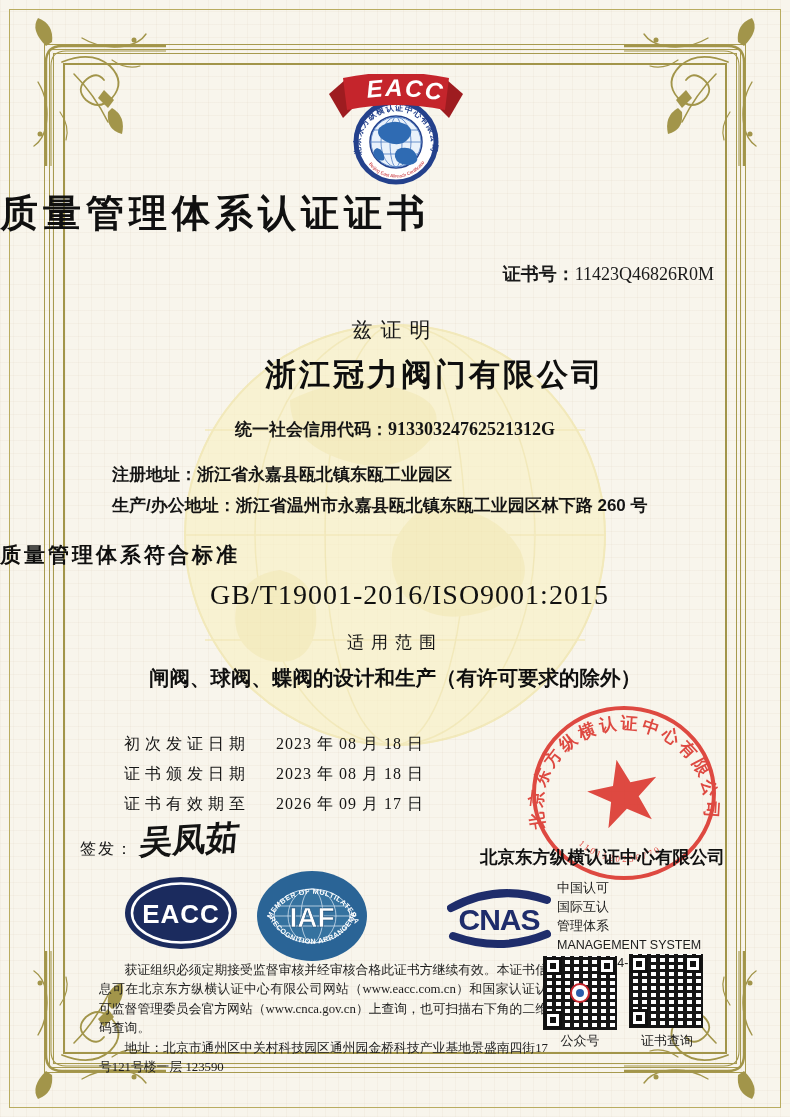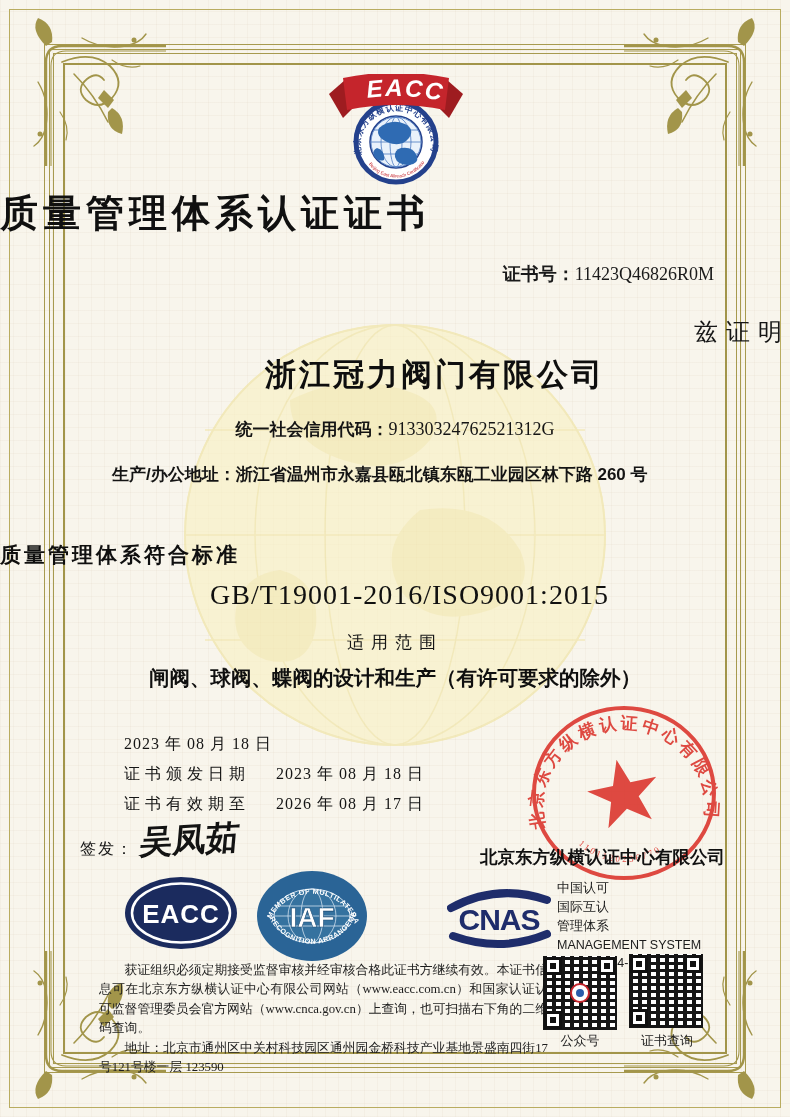--- a/index.html
+++ b/index.html
@@ -25,25 +25,25 @@
   
   .watermark { position:absolute; left:170px; top:310px; opacity:.6; }
   
   .sans { font-family:"Liberation Sans","DejaVu Sans",sans-serif; }
   .abs { position:absolute; }
   .emblem { left:323px; top:74px; }
   .title { left:0; top:188px; width:100%; text-align:left; font-size:38px; font-weight:900;
            letter-spacing:5px; color:#101010; font-family:"Liberation Sans","DejaVu Sans",sans-serif; }
   .certno { left:0; top:262px; width:100%; text-align:right; padding-right:76px; font-size:18px; color:#1a1a1a; }
   .certno b { font-weight:600; }
-  .certify { left:0; top:316px; width:100%; text-align:right; font-size:24px; letter-spacing:8px; color:#161616; }
+  .certify { left:0; top:316px; width:100%; text-align:center; font-size:21px; letter-spacing:8px; color:#161616; }
   .company { left:0; top:354px; width:100%; text-align:center; font-size:31px; font-weight:900; letter-spacing:3px; color:#0e0e0e;margin-left:40px; }
   .credit { left:0; top:418px; width:100%; text-align:center; font-size:17px; color:#141414; }
   .credit .lbl { font-weight:700; font-family:"Liberation Sans","DejaVu Sans",sans-serif; }
-  .credit .val { font-size:18px; font-family:"Liberation Serif","DejaVu Serif",serif; }
+  .credit .val { font-size:18px; font-family:"Liberation Serif","DejaVu Serif",serif;font-weight:bold; }
   .addr { left:112px; top:459px; font-size:17px; font-weight:700; color:#141414; line-height:31px;
           font-family:"Liberation Sans","DejaVu Sans",sans-serif; }
   .std-head { left:0; top:541px; width:100%; text-align:left; font-size:21px; font-weight:900; letter-spacing:3px; color:#0f0f0f; }
   .std-code { left:0; top:579px; width:100%; text-align:center; font-size:28px; letter-spacing:1px; color:#101010;padding-left:29px; }
   .scope-head { left:0; top:631px; width:100%; text-align:center; font-size:17px; letter-spacing:7px; color:#161616; }
   .scope-text { left:0; top:664px; width:100%; text-align:center; font-size:20.5px; font-weight:800; color:#0f0f0f; }
   .dates { left:124px; top:729px; font-size:16px; color:#151515; }
   .dates .row { display:flex; line-height:30px; }
   .dates .dl { width:152px; letter-spacing:5px; }
   .dates .dv { letter-spacing:1px; }
@@ -222,39 +222,41 @@
     <b>证书号：</b><span>11423Q46826R0M</span>
   </div>
 
   <div class="abs certify">兹证明</div>
   <div class="abs company">浙江冠力阀门有限公司</div>
   <div class="abs credit">
     <span class="lbl">统一社会信用代码：</span><span class="val">91330324762521312G</span>
   </div>
 
   <div class="abs addr">
+    <div>注册地址：浙江省永嘉县瓯北镇东瓯工业园区</div>
     <div>生产/办公地址：浙江省温州市永嘉县瓯北镇东瓯工业园区林下路 260 号</div>
   </div>
 
   <div class="abs std-head sans">质量管理体系符合标准</div>
   <div class="abs std-code">GB/T19001-2016/ISO9001:2015</div>
   <div class="abs scope-head">适用范围</div>
   <div class="abs scope-text sans">闸阀、球阀、蝶阀的设计和生产（有许可要求的除外）</div>
 
   <div class="abs dates">
     <div class="row">
+      <span class="dl">初次发证日期</span>
       <span class="dv">2023 年 08 月 18 日</span>
     </div>
     <div class="row">
       <span class="dl">证书颁发日期</span>
       <span class="dv">2023 年 08 月 18 日</span>
     </div>
     <div class="row">
       <span class="dl">证书有效期至</span>
-      <span class="dv">2026 年 08 月 17 日</span>
+      <span class="dv">2026 年 09 月 17 日</span>
     </div>
   </div>
 
   <svg class="abs seal" width="196" height="184" viewBox="0 0 196 184" opacity="0.92">
     <defs>
       <path id="sealTop" d="M20,128 A82,78 0 1 1 176,128"></path>
       <path id="sealNum" d="M46,134 A64,60 0 0 0 150,134"></path>
     </defs>
     <ellipse cx="98" cy="90" rx="90" ry="85" fill="none" stroke="#dc3b33" stroke-width="4"></ellipse>
     <g transform="translate(98,92) rotate(-12)">

